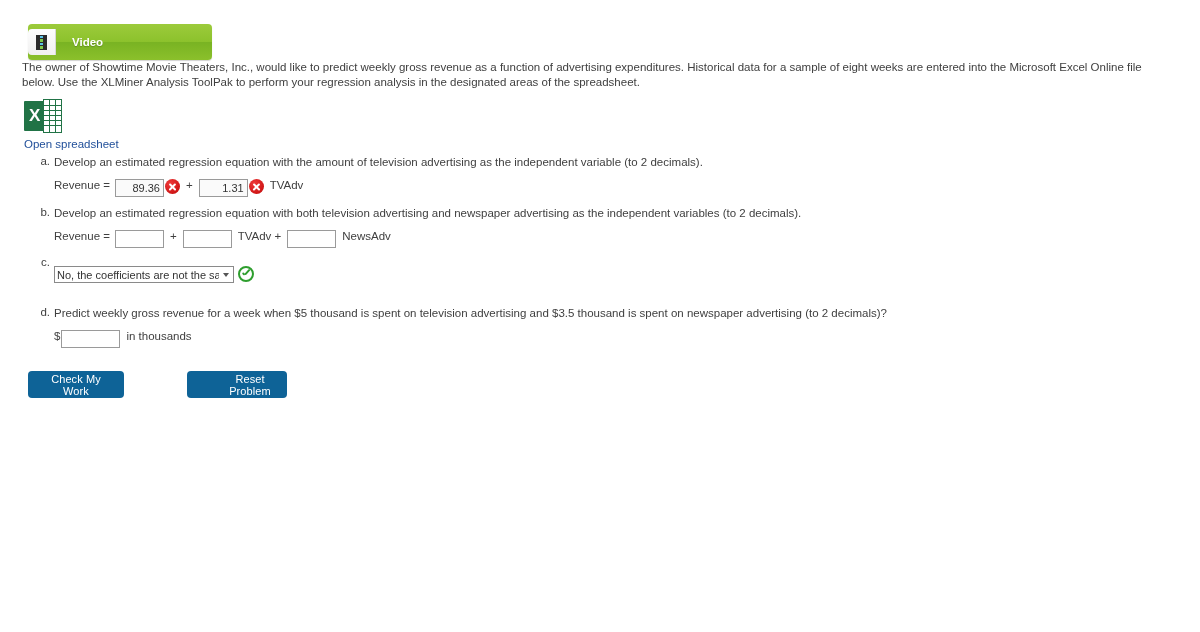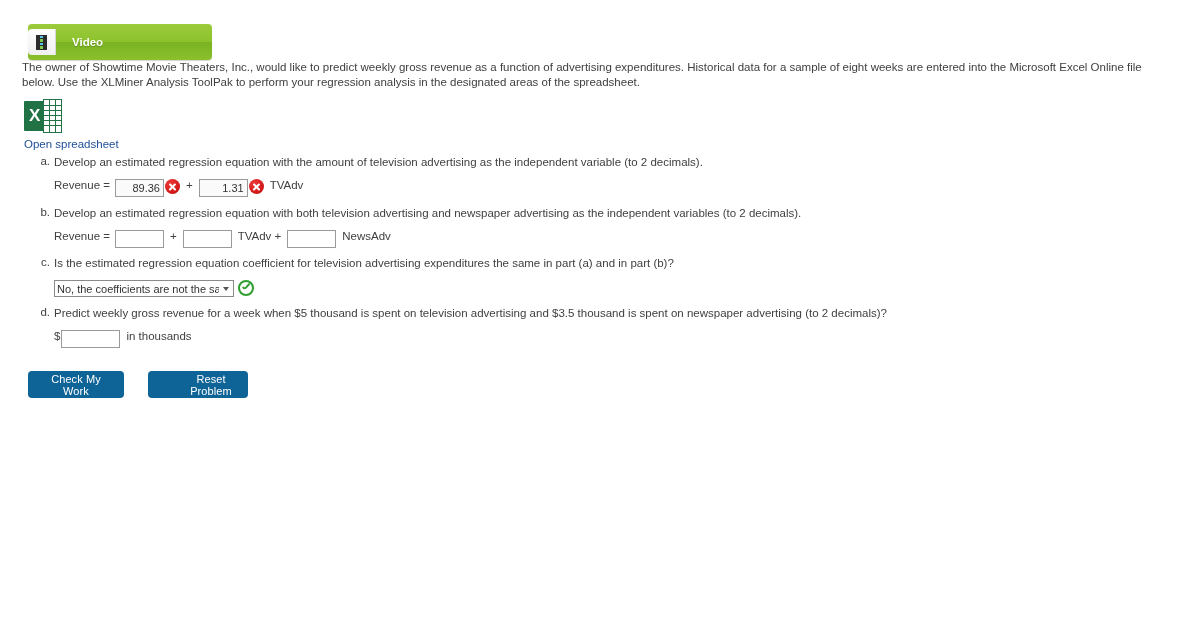--- a/index.html
+++ b/index.html
@@ -307,20 +307,21 @@
     margin-left: 6px;
     font-size: 11.5px;
   }
 
   
   .btn-row {
     position: absolute;
     left: 28px;
     top: 371px;
     display: flex;
+    gap: 39px;
   }
   .btn {
     background: #0e6397;
     color: #ffffff;
     border: none;
     border-radius: 4px;
     font-family: "Liberation Sans", sans-serif;
     font-size: 11px;
     height: 27px;
     cursor: pointer;
@@ -388,21 +389,20 @@
     <span class="plus">+</span>
     <input class="ans-input empty" type="text" value="" style="">
     <span class="varname">TVAdv +</span>
     <input class="ans-input empty" style="margin-left: 6px;" type="text" value="">
     <span class="varname">NewsAdv</span>
   </div>
 </div>
 
 <div class="part" style="top:256px; width:1120px;">
   <span class="part-label">c.</span>
-  <span class="part-text">Is the estimated regression equation coefficient for television advertising expenditures the same in part (a) and in part (b)?</span>
   <div class="answer-row" style="margin-left:16px;">
     <div class="ans-select">
       <span class="sel-text">No, the coefficients are not the same</span>
       <span class="chev"></span>
     </div>
     <span class="icon-right"></span>
   </div>
 </div>
 
 <div class="part" style="top:306px; width:1120px;">

